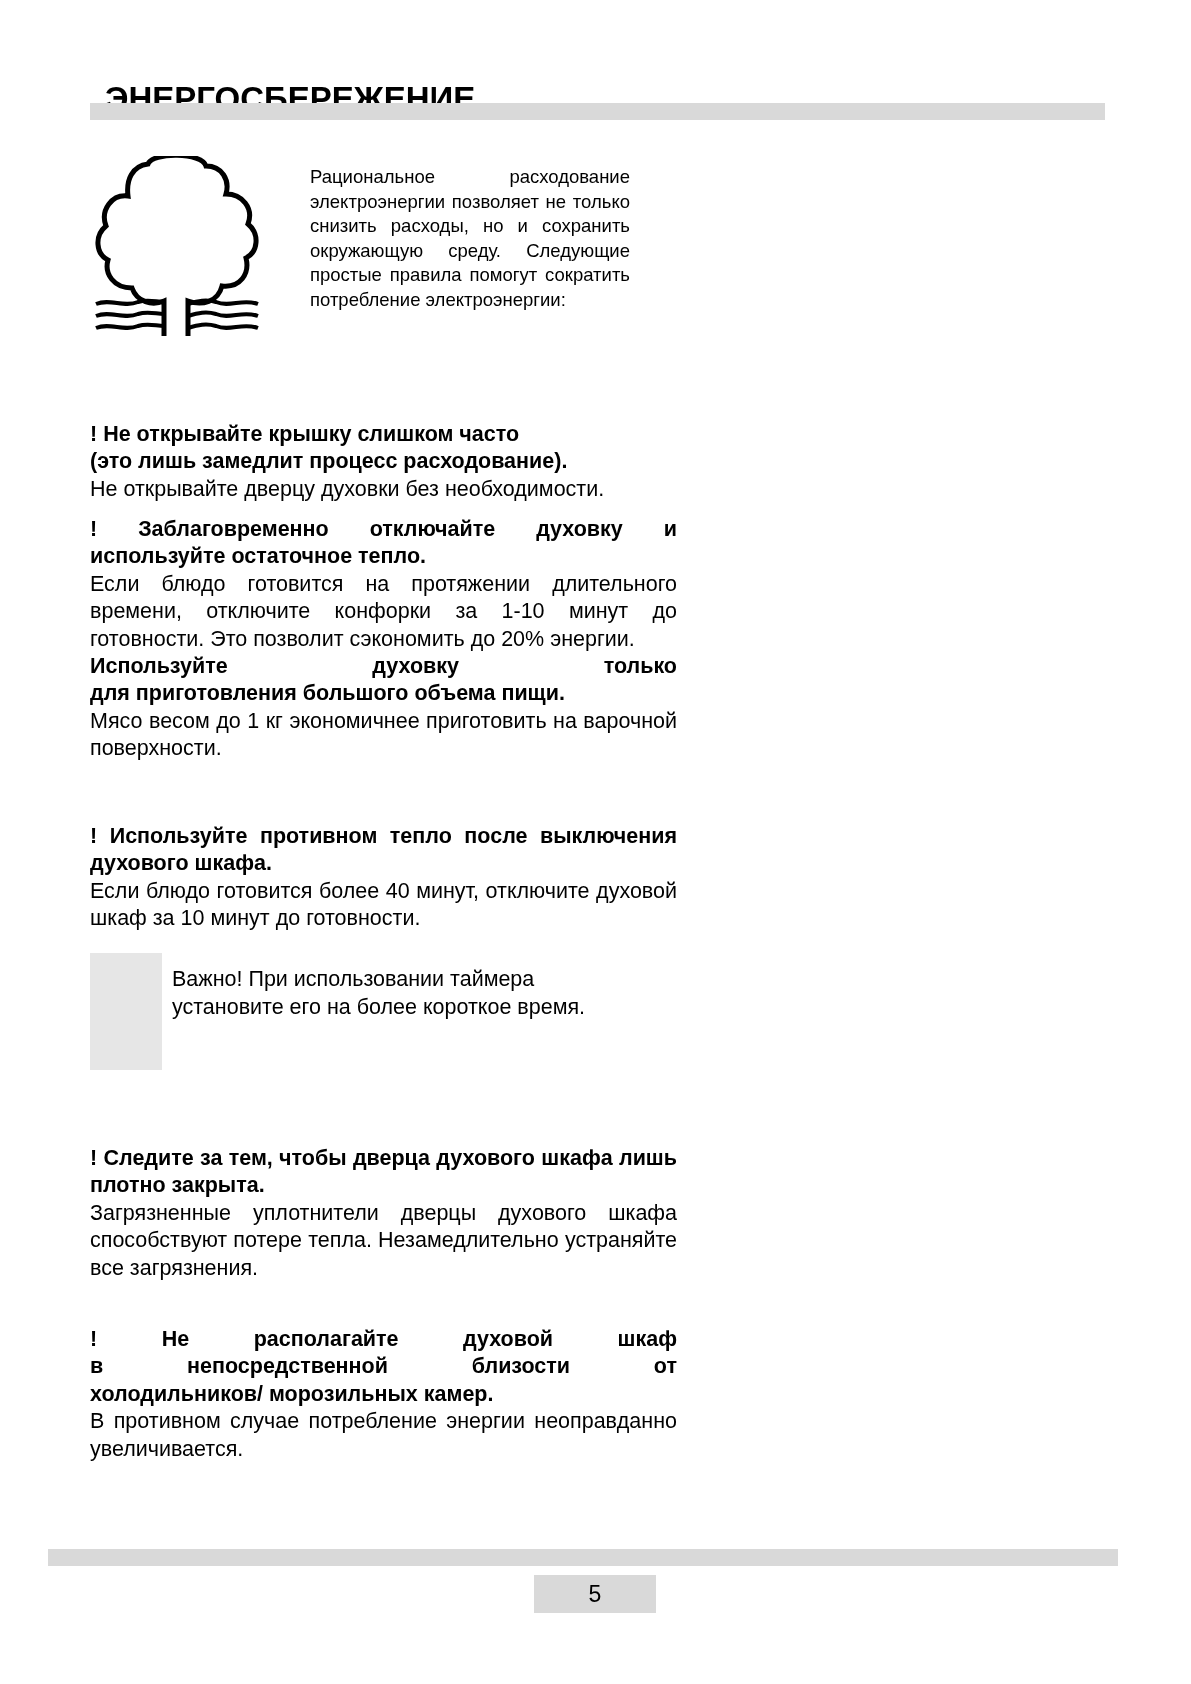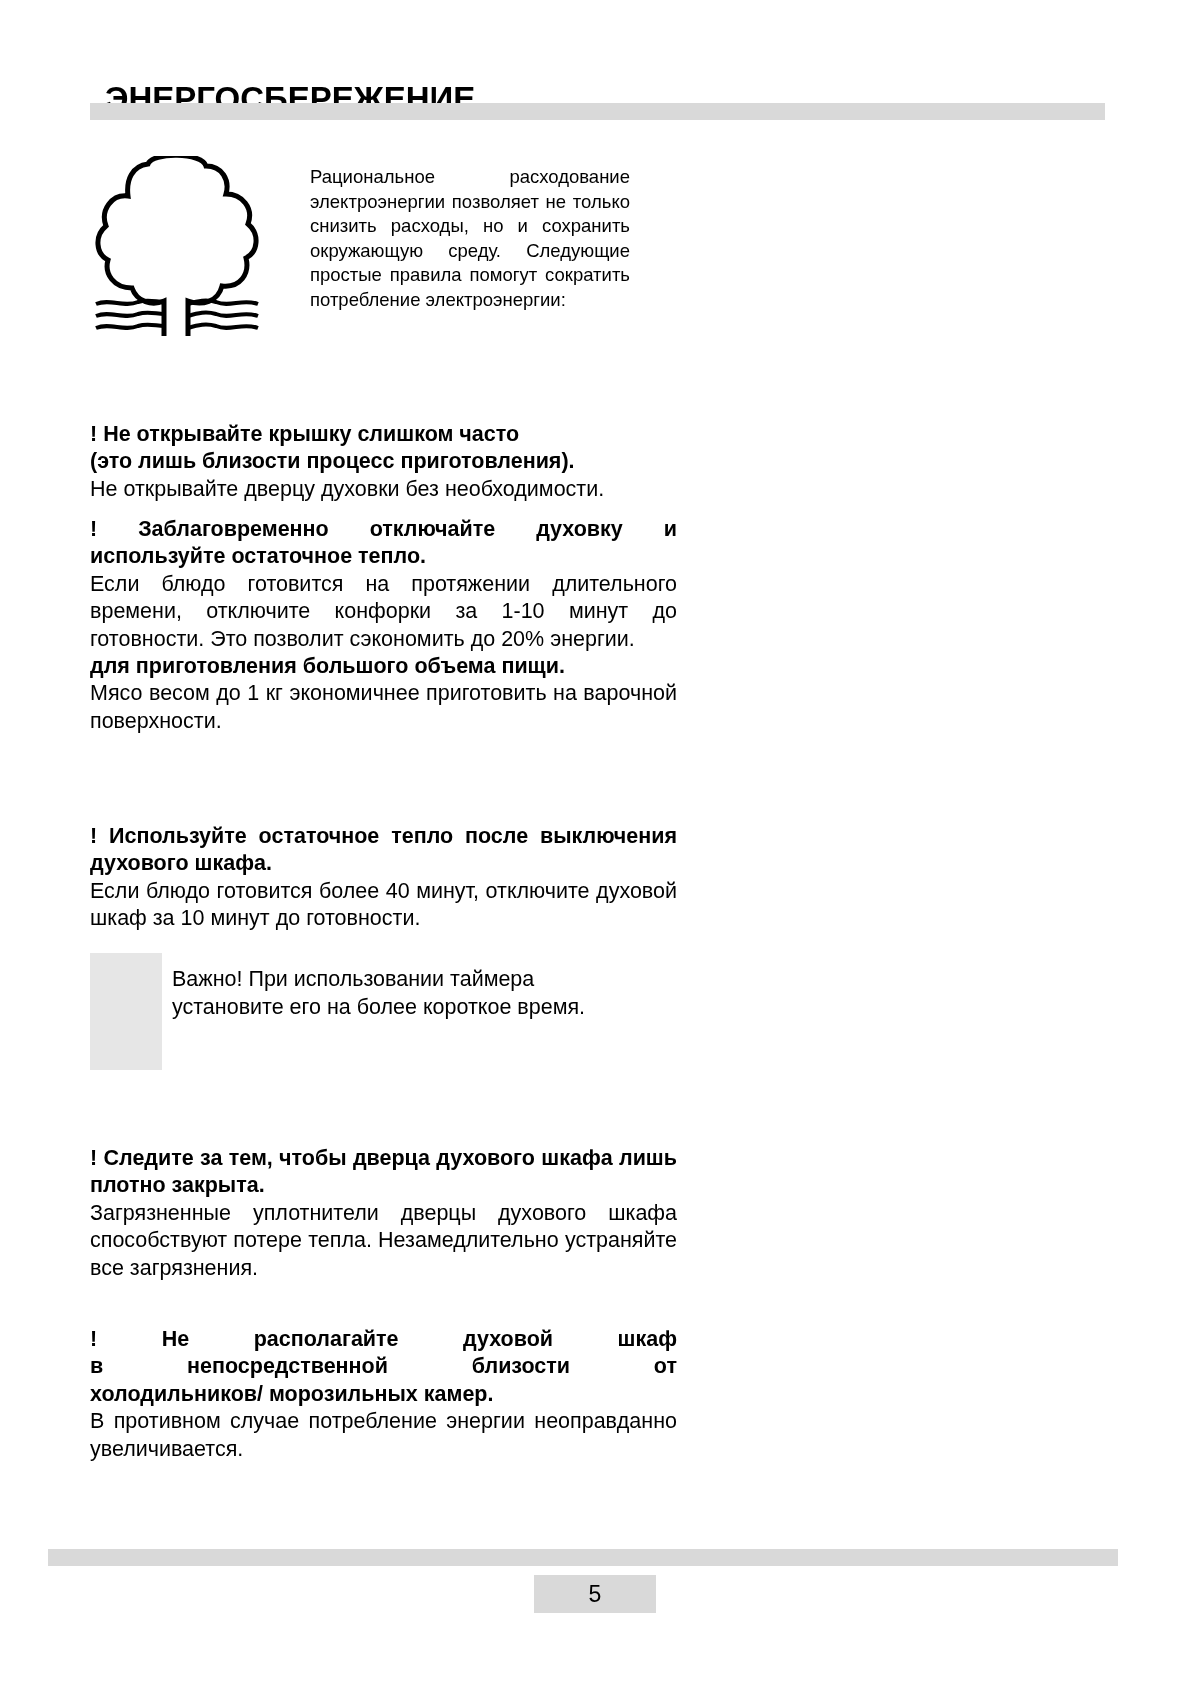--- a/index.html
+++ b/index.html
@@ -47,33 +47,34 @@
   <path d="M4 172 C18 166 32 176 46 170 C56 167 64 170 72 170" stroke-width="4"></path>
   <path d="M96 148 C106 145 114 143 124 146 C138 152 150 142 166 148" stroke-width="4"></path>
   <path d="M96 160 C106 157 114 155 124 158 C138 164 150 154 166 160" stroke-width="4"></path>
   <path d="M96 172 C106 169 114 167 124 170 C138 176 150 166 166 172" stroke-width="4"></path>
 </svg>
 
 <div class="abs intro">Рациональное расходование электроэнергии позволяет не только снизить расходы, но и сохранить окружающую среду. Следующие простые правила помогут сократить потребление электроэнергии:</div>
 
 <div class="abs section" style="top:397px;margin-top:24px;">
   <p class="head">! Не открывайте крышку слишком часто</p>
-  <p class="head">(это лишь близости процесс приготовления).</p>
+  <p class="head">(это лишь замедлит процесс расходование).</p>
   <p>Не открывайте дверцу духовки без необходимости.</p>
 </div>
 
 <div class="abs section" style="top:516px;">
   <p class="head">! Заблаговременно отключайте духовку и используйте остаточное тепло.</p>
   <p>Если блюдо готовится на протяжении длительного времени, отключите конфорки за 1-10 минут до готовности. Это позволит сэкономить до 20% энергии.</p>
+  <p class="head justify-last">Используйте духовку только</p>
   <p class="head">для приготовления большого объема пищи.</p>
   <p>Мясо весом до 1 кг экономичнее приготовить на варочной поверхности.</p>
 </div>
 
 <div class="abs section" style="top:823px;">
-  <p class="head">! Используйте остаточное тепло после выключения духового шкафа.</p>
+  <p class="head">! Используйте противном тепло после выключения духового шкафа.</p>
   <p>Если блюдо готовится более 40 минут, отключите духовой шкаф за 10 минут до готовности.</p>
 </div>
 
 <div class="abs important-box"></div>
 <div class="abs important-text">
   <div><b>Важно!</b><span> При использовании таймера</span></div>
   <div>установите его на более короткое время.</div>
 </div>
 
 <div class="abs section" style="top:1145px;">

